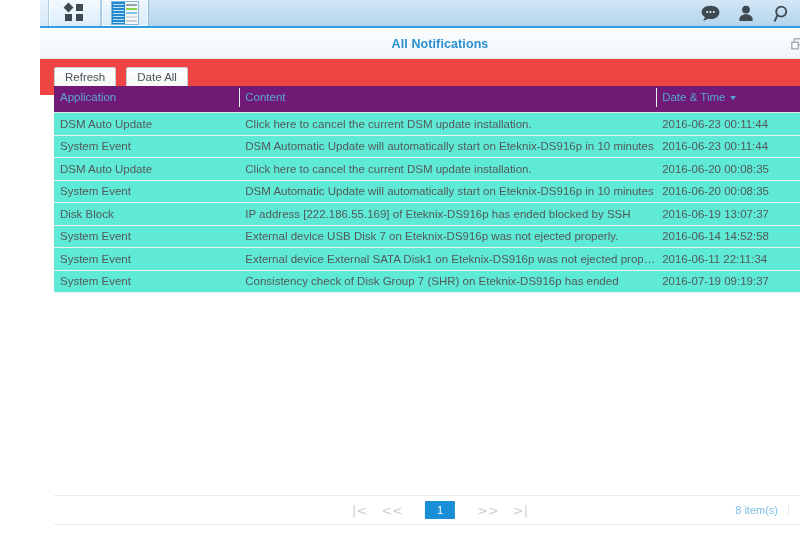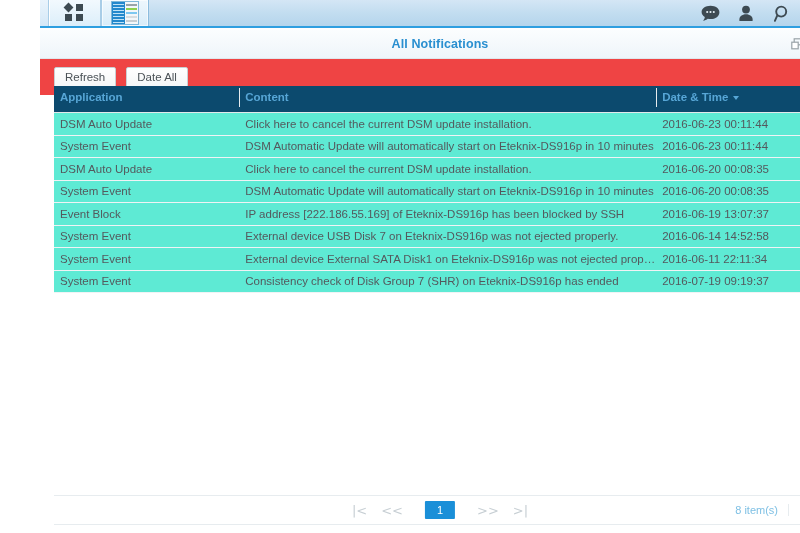--- a/index.html
+++ b/index.html
@@ -185,26 +185,26 @@
     background: #ffffff;
   }
   table.nt {
     width: 100%;
     border-collapse: collapse;
     table-layout: fixed;
   }
   table.nt thead th {
     height: 22px;
     font-size: 11.5px;
-    font-weight: bold;
+    font-weight: normal;
     color: #57a6d6;
     text-align: left;
     padding: 0 0 4px 6px;
     border-bottom: 1px solid #e3e8eb;
-    background: #0c4a6e;
+    background: #701a75;
     position: relative;
     cursor: pointer;
     white-space: nowrap;
   }
   table.nt thead th.sep::before {
     content: "";
     position: absolute;
     left: 0; top: 2px; bottom: 5px;
     width: 1px;
     background: #e6ebee;
@@ -437,22 +437,22 @@
               <td>DSM Auto Update</td>
               <td>Click here to cancel the current DSM update installation.</td>
               <td>2016-06-20 00:08:35</td>
             </tr>
             <tr>
               <td>System Event</td>
               <td>DSM Automatic Update will automatically start on Eteknix-DS916p in 10 minutes</td>
               <td>2016-06-20 00:08:35</td>
             </tr>
             <tr>
-              <td>Event Block</td>
-              <td>IP address [222.186.55.169] of Eteknix-DS916p has been blocked by SSH</td>
+              <td>Disk Block</td>
+              <td>IP address [222.186.55.169] of Eteknix-DS916p has ended blocked by SSH</td>
               <td>2016-06-19 13:07:37</td>
             </tr>
             <tr>
               <td>System Event</td>
               <td>External device USB Disk 7 on Eteknix-DS916p was not ejected properly.</td>
               <td>2016-06-14 14:52:58</td>
             </tr>
             <tr>
               <td>System Event</td>
               <td>External device External SATA Disk1 on Eteknix-DS916p was not ejected properly.</td>

